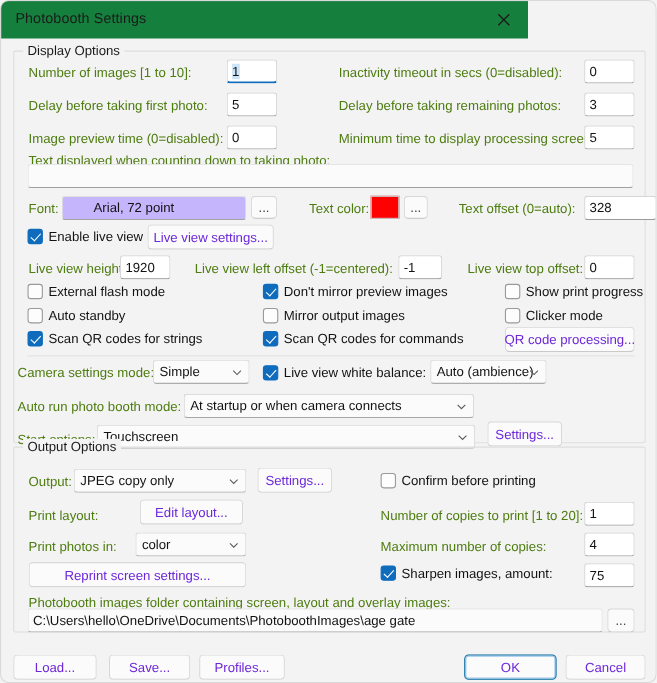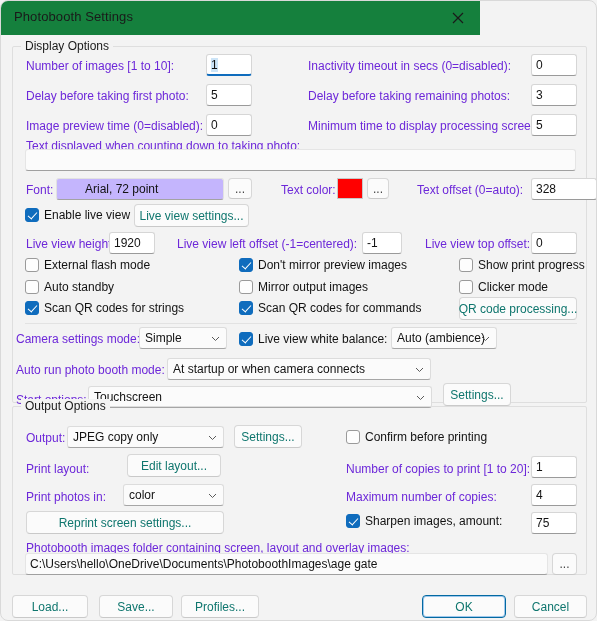--- a/index.html
+++ b/index.html
@@ -51,21 +51,21 @@
     padding: 0 4px;
     font-size: 12px;
     color: #1a1a1a;
     white-space: nowrap;
   }
 
   
   .lbl {
     position: absolute;
     font-size: 12px;
-    color: #6d28d9;
+    color: #4d7c0f;
     white-space: nowrap;
     line-height: 14px;
   }
 
   
   .tbox {
     position: absolute;
     background: #ffffff;
     border: 1px solid #d6d6d6;
     border-bottom: 1px solid #9a9a9a;
@@ -98,21 +98,21 @@
   }
 
   
   .btn {
     position: absolute;
     background: #fbfbfb;
     border: 1px solid #d7d7d7;
     border-bottom-color: #c9c9c9;
     border-radius: 4px;
     font-size: 12px;
-    color: #0f766e;
+    color: #6d28d9;
     display: flex; align-items: center; justify-content: center;
     cursor: pointer;
     white-space: nowrap;
   }
   .btn.dots { font-size: 12px; letter-spacing: 0px; color:#444; }
   .btn.accentfocus {
     border: 1px solid #0369a1;
     box-shadow: 0 0 0 1px #9fc8ec inset;
   }
 

